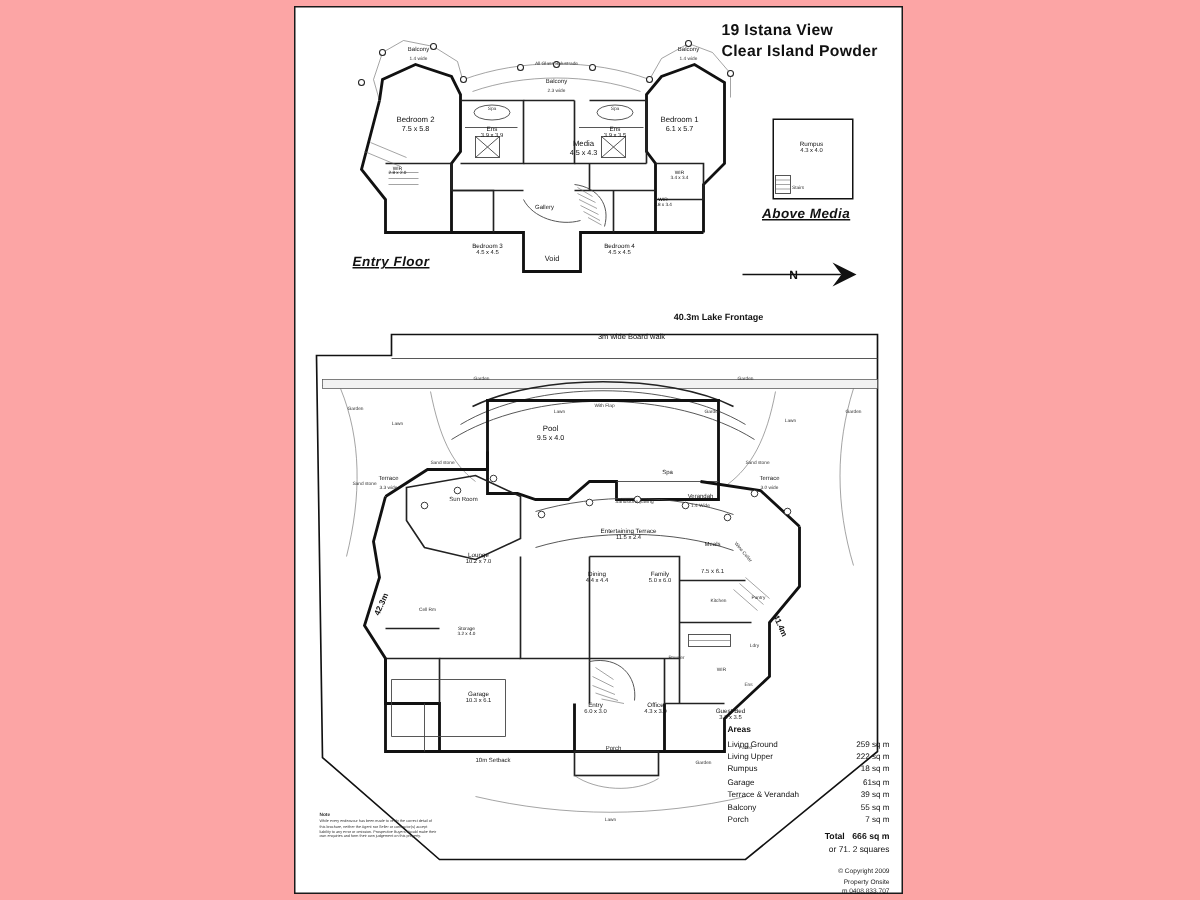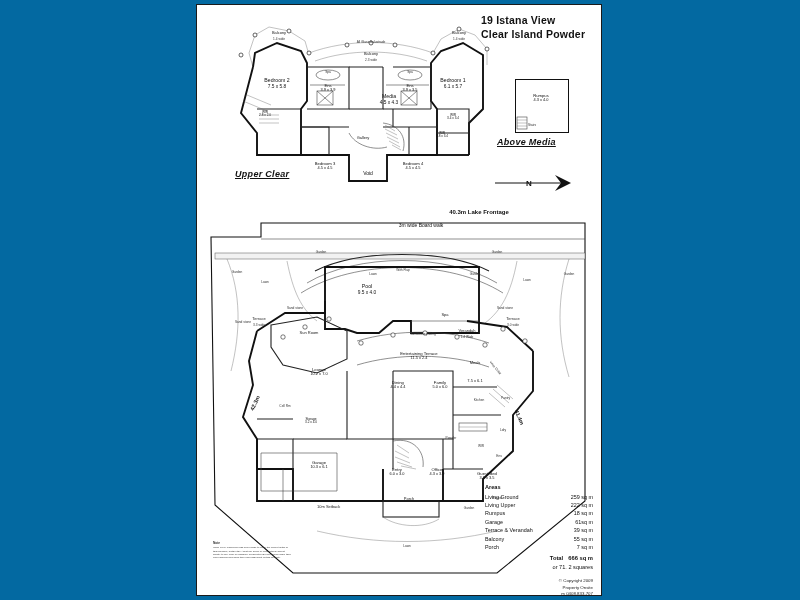--- a/index.html
+++ b/index.html
@@ -1,21 +1,21 @@
 <!DOCTYPE html>
 <html><head>
 <meta charset="utf-8">
 <style>
   html,body{margin:0;padding:0;}
   body{
     width:800px;height:600px;background:#ffffff;
     font-family:"Liberation Sans", sans-serif;
     color:#111;overflow:hidden;position:relative;
   }
-  .page{position:absolute;inset:0;background:#0369a1;}
+  .page{position:absolute;inset:0;background:#fca5a5;}
 
   
   .frame{
     position:absolute;left:196px;top:4px;width:406px;height:592px;
     border:1.6px solid #1a1a1a;background:#fff;box-sizing:border-box;
   }
 
   
   .t{position:absolute;white-space:nowrap;line-height:1.05;}
   .c{transform:translateX(-50%);text-align:center;}
@@ -205,33 +205,33 @@
       <span>Bedroom 3</span>
       <span class="dim">4.5 x 4.5</span>
     </div>
     <div class="room small" style="left:216px;top:156px;">
       <span>Bedroom 4</span>
       <span class="dim">4.5 x 4.5</span>
     </div>
     <div class="t sm c" style="left:171px;top:166px;">Void</div>
     <div class="t xs c" style="left:166px;top:131px;">Gallery</div>
 
-    <div class="floorlabel" style="left:38px;top:164px;">Upper Clear</div>
+    <div class="floorlabel" style="left:38px;top:164px;">Entry Floor</div>
 
     <div class="rumpusbox" style="left:318px;top:74px;width:52px;height:52px;"></div>
     <div class="room small" style="left:344px;top:88px;">
       <span>Rumpus</span>
       <span class="dim">4.3 x 4.0</span>
     </div>
     <svg width="40" height="24" style="left:319px;top:108px;">
       <rect class="thin" x="1" y="4" width="10" height="12"></rect>
       <path class="hair" d="M1,7 L11,7 M1,10 L11,10 M1,13 L11,13"></path>
     </svg>
     <div class="t tiny" style="left:331px;top:119px;">Stairs</div>
-    <div class="floorlabel" style="left:300px;top:132px;">Above Media</div>
+    <div class="floorlabel" style="left:311px;top:132px;">Above Media</div>
 
     <svg class="northwrap" width="90" height="20" style="left:298px;top:168px;">
       <line x1="0" y1="10" x2="66" y2="10" stroke="#111" stroke-width="1"></line>
       <path d="M60,2 L76,10 L60,18 L66,10 Z" fill="#111"></path>
       <text x="34" y="13" font-size="8" font-weight="bold" fill="#111" font-family="Liberation Sans, sans-serif" text-anchor="middle">N</text>
     </svg>
 
     <svg width="406" height="390" style="top:196px;">
 
       <path class="boundary" d="M14,36 L64,36 L64,22 L388,22 L388,300 L300,372 L96,372 L18,304 Z"></path>

